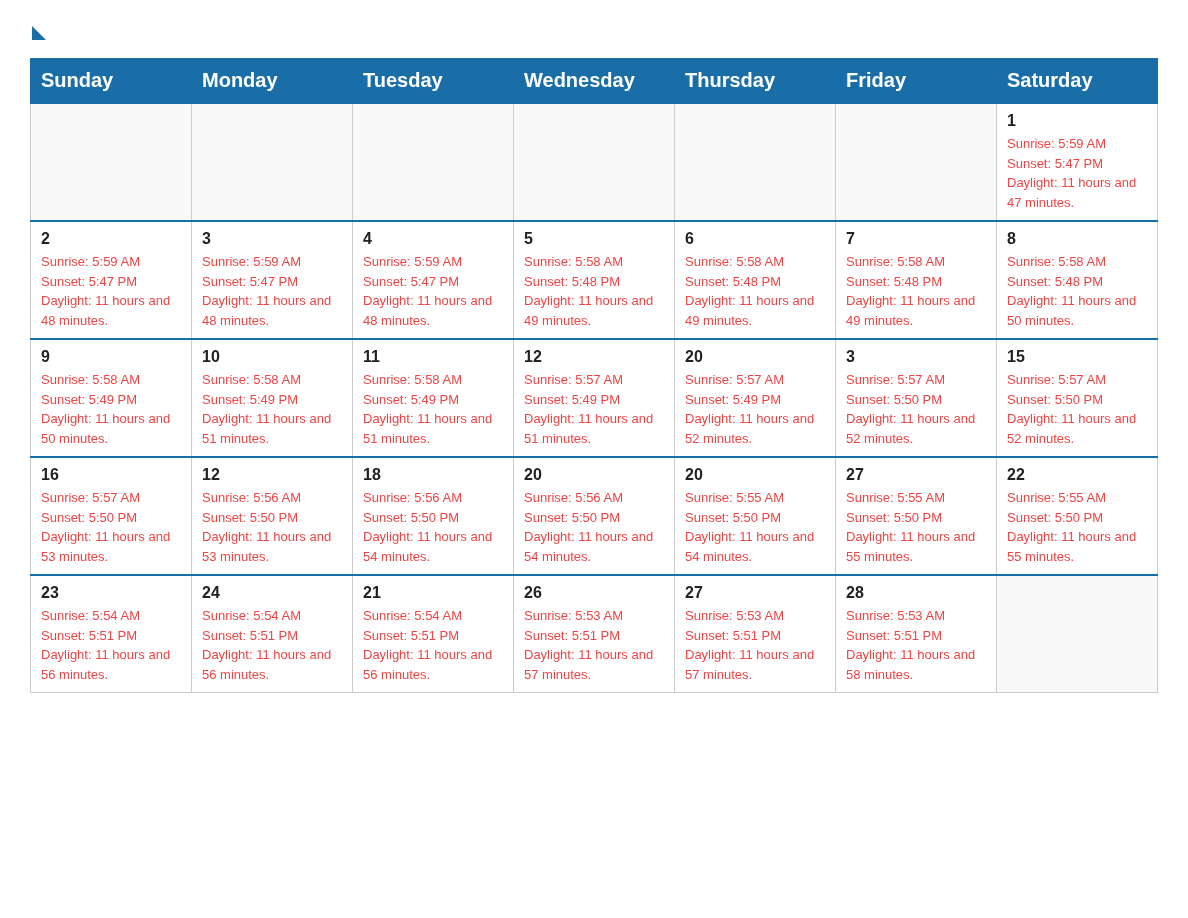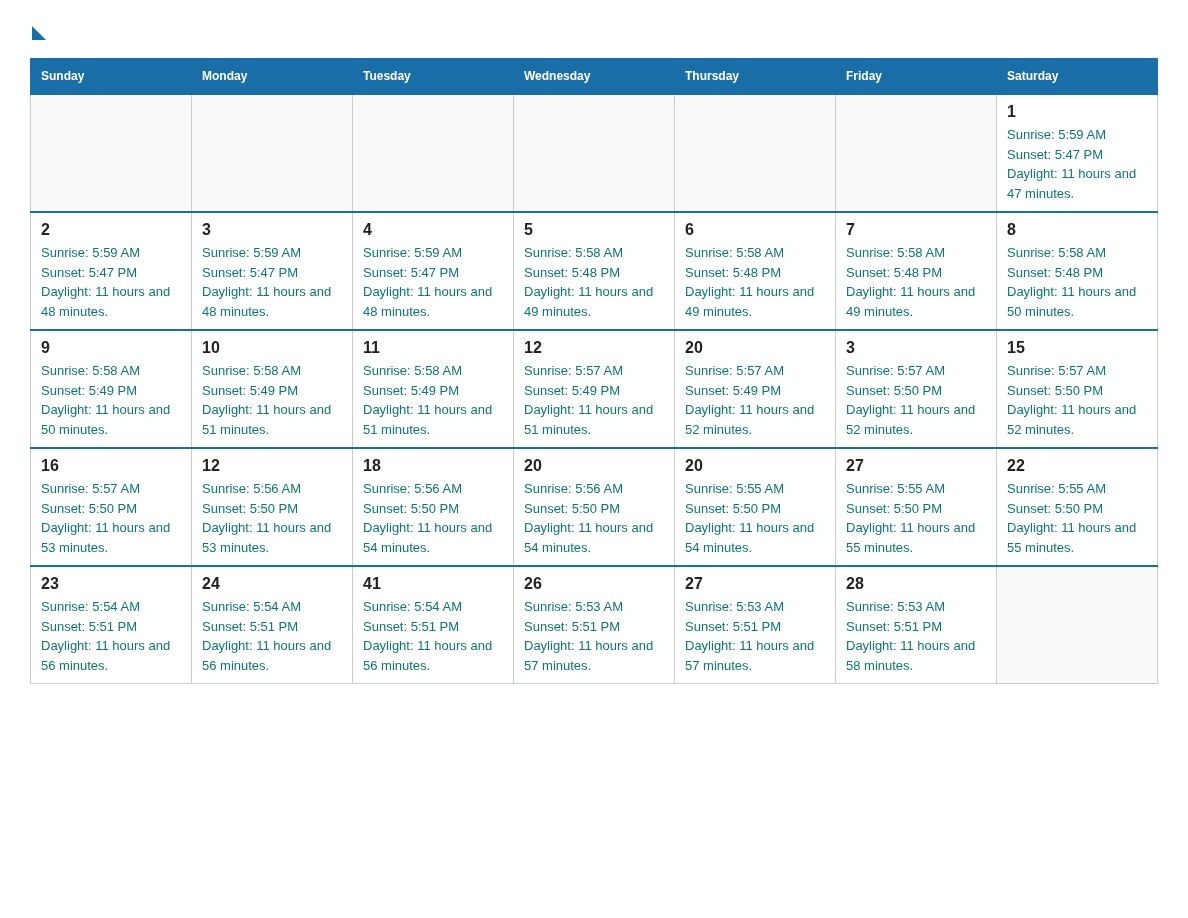--- a/index.html
+++ b/index.html
@@ -62,21 +62,21 @@
       margin-top: 4px;
     }
     .calendar {
       width: 100%;
       border-collapse: collapse;
       border: 1px solid #aaa;
     }
     .calendar thead tr th {
       background-color: #1a6ea8;
       color: #fff;
-      font-size: 12px;
+      font-size: 20px;
       font-weight: bold;
       padding: 10px 10px;
       text-align: left;
       border: 1px solid #1a6ea8;
     }
     .calendar tbody tr td {
       vertical-align: top;
       padding: 8px 10px;
       border: 1px solid #ccc;
       min-height: 100px;
@@ -86,21 +86,21 @@
       border-top: 2px solid #1a6ea8;
     }
     .day-number {
       font-size: 16px;
       font-weight: bold;
       color: #222;
       margin-bottom: 4px;
     }
     .day-info {
       font-size: 13px;
-      color: #0f766e;
+      color: #ef4444;
       line-height: 1.5;
     }
     .empty-cell {
       background-color: #f9f9f9;
     }
   </style>
 </head>
 <body>
 
 <div class="header">
@@ -235,21 +235,21 @@
       <tr>
         <td>
           <div class="day-number">23</div>
           <div class="day-info">Sunrise: 5:54 AM<br>Sunset: 5:51 PM<br>Daylight: 11 hours and 56 minutes.</div>
         </td>
         <td>
           <div class="day-number">24</div>
           <div class="day-info">Sunrise: 5:54 AM<br>Sunset: 5:51 PM<br>Daylight: 11 hours and 56 minutes.</div>
         </td>
         <td>
-          <div class="day-number">41</div>
+          <div class="day-number">21</div>
           <div class="day-info">Sunrise: 5:54 AM<br>Sunset: 5:51 PM<br>Daylight: 11 hours and 56 minutes.</div>
         </td>
         <td>
           <div class="day-number">26</div>
           <div class="day-info">Sunrise: 5:53 AM<br>Sunset: 5:51 PM<br>Daylight: 11 hours and 57 minutes.</div>
         </td>
         <td>
           <div class="day-number">27</div>
           <div class="day-info">Sunrise: 5:53 AM<br>Sunset: 5:51 PM<br>Daylight: 11 hours and 57 minutes.</div>
         </td>

